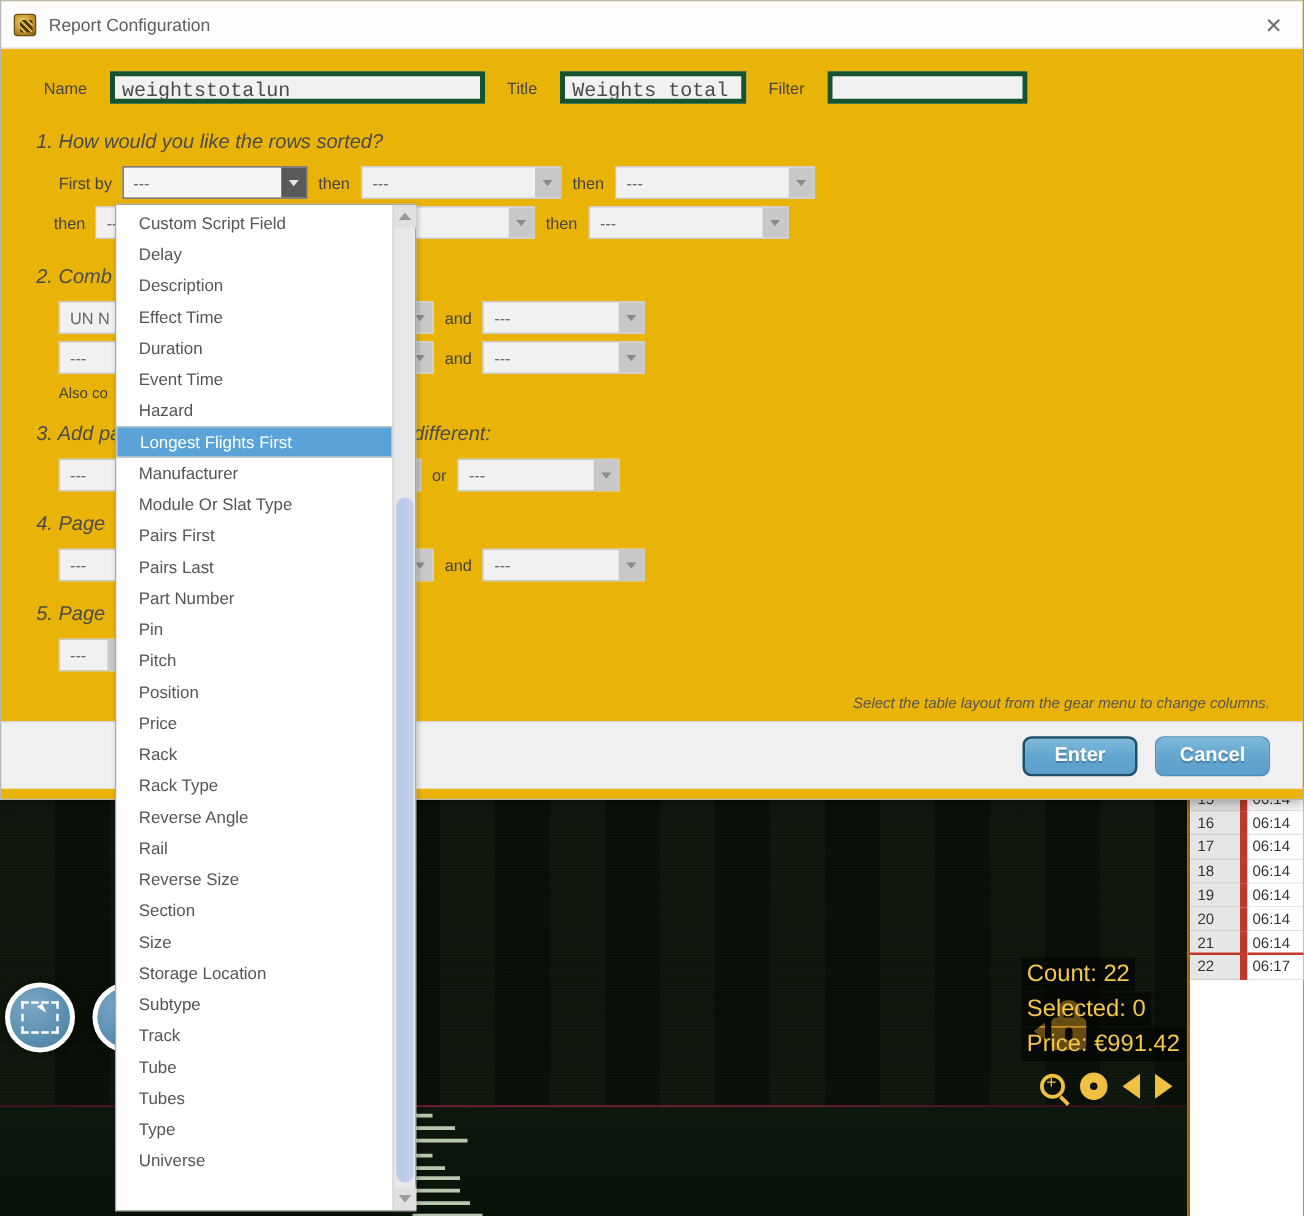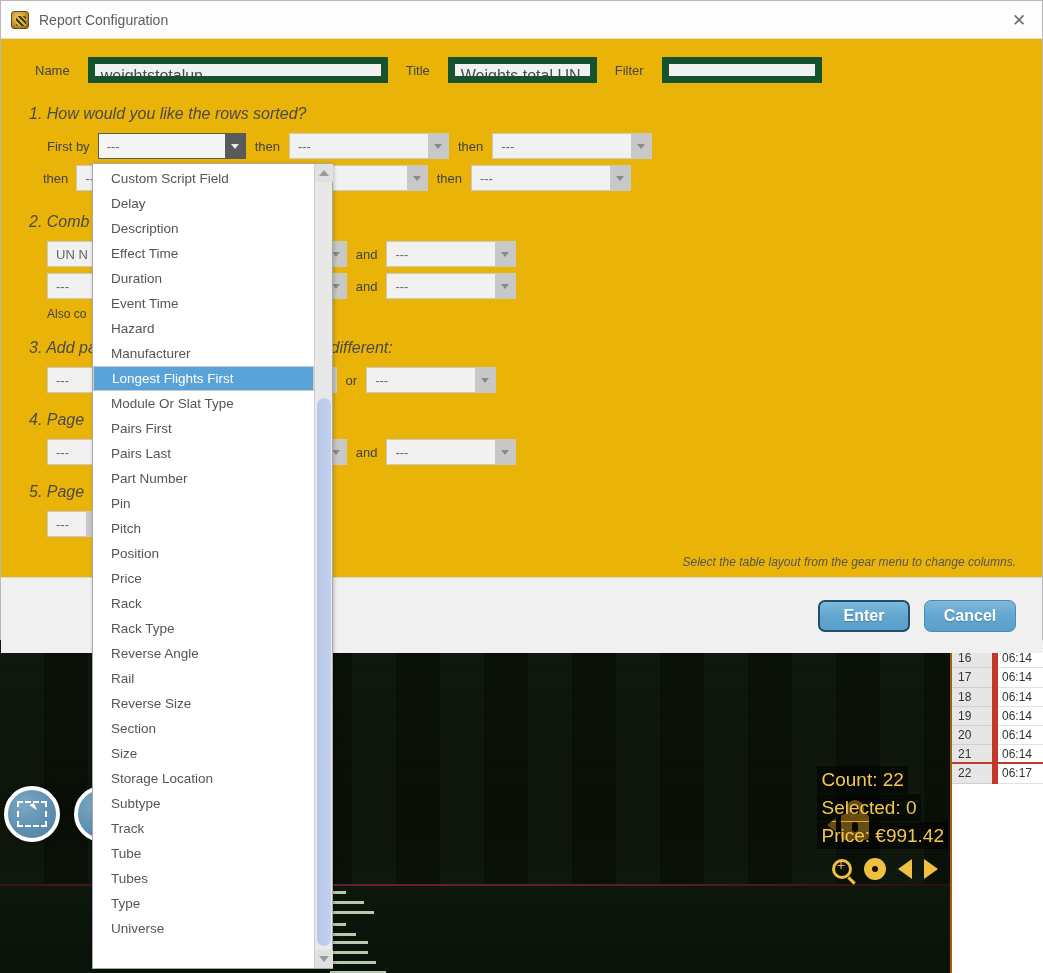--- a/index.html
+++ b/index.html
@@ -122,23 +122,23 @@
   .close-btn {
     position: absolute; right: 8px; top: 6px; width: 30px; height: 26px;
     display: flex; align-items: center; justify-content: center; color: #707070; font-size: 17px;
   }
 
   .dlg-body { position: relative; height: 538px; padding: 0; overflow: hidden; }
 
   .row-top { display: flex; align-items: center; padding: 18px 0 0 28px; gap: 12px; }
   .lbl { font-size: 13px; color: #444; padding: 0 6px; }
   .txtfield {
-    height: 26px; border: 7px solid #14532d; background: #f1f1f1;
+    height: 26px; border: 4px solid #14532d; background: #f1f1f1;
     font-size: 16px; color: #4a4a4a; padding: 0 6px; line-height: 24px;
-    font-family: Liberation Sans, sans-serif; white-space: nowrap; overflow: hidden;
+    font-family: Liberation Mono, monospace; white-space: nowrap; overflow: hidden;
   }
   .f-name { width: 300px; }
   .f-title { width: 149px; }
   .f-filter { width: 160px; }
 
   .section-h {
     font-size: 16px; font-style: italic; color: #4a4a4a; margin: 22px 0 10px 28px;
   }
   .ctrl-row { display: flex; align-items: center; margin-left: 46px; margin-bottom: 6px; gap: 0; }
   .ctrl-row .joiner { font-size: 13px; color: #444; padding: 0 9px; }
@@ -167,21 +167,21 @@
   .numfield {
     width: 55px; height: 26px; border: 1px solid #c6c6c6; background: #f5f5f5;
     font-size: 16px; color: #4a4a4a; text-align: center; line-height: 24px;
   }
   .num-lbl { font-size: 12px; color: #444; }
 
   .hint {
     position: absolute; right: 26px; bottom: 8px; font-size: 12px; font-style: italic; color: #555;
   }
   .dlg-footer {
-    height: 76px; background: #f0f0f0; border-top: 1px solid #d7d7d7;
+    height: 54px; background: #f0f0f0; border-top: 1px solid #d7d7d7;
     display: flex; align-items: center; justify-content: flex-end; padding-right: 26px; gap: 14px;
   }
   .btn {
     min-width: 92px; height: 32px; border-radius: 7px; font-size: 16px; font-weight: bold;
     color: #fff; display: flex; align-items: center; justify-content: center;
     background: linear-gradient(180deg,#7fb8da 0%,#63a7d0 50%,#5a9fcb 100%);
     border: 1px solid #4b8cb5; text-shadow: 0 1px 1px rgba(0,0,0,.25);
   }
   .btn.primary { border: 2px solid #1f4f6b; }
 
@@ -468,22 +468,22 @@
 
   <div class="dropdown">
     <div class="dd-list" id="dd-list">
         <div class="dd-item">Custom Script Field</div>
         <div class="dd-item">Delay</div>
         <div class="dd-item">Description</div>
         <div class="dd-item">Effect Time</div>
         <div class="dd-item">Duration</div>
         <div class="dd-item">Event Time</div>
         <div class="dd-item">Hazard</div>
+        <div class="dd-item sel">Longest Flights First</div>
         <div class="dd-item">Manufacturer</div>
-        <div class="dd-item sel">Longest Flights First</div>
         <div class="dd-item">Module Or Slat Type</div>
         <div class="dd-item">Pairs First</div>
         <div class="dd-item">Pairs Last</div>
         <div class="dd-item">Part Number</div>
         <div class="dd-item">Pin</div>
         <div class="dd-item">Pitch</div>
         <div class="dd-item">Position</div>
         <div class="dd-item">Price</div>
         <div class="dd-item">Rack</div>
         <div class="dd-item">Rack Type</div>

